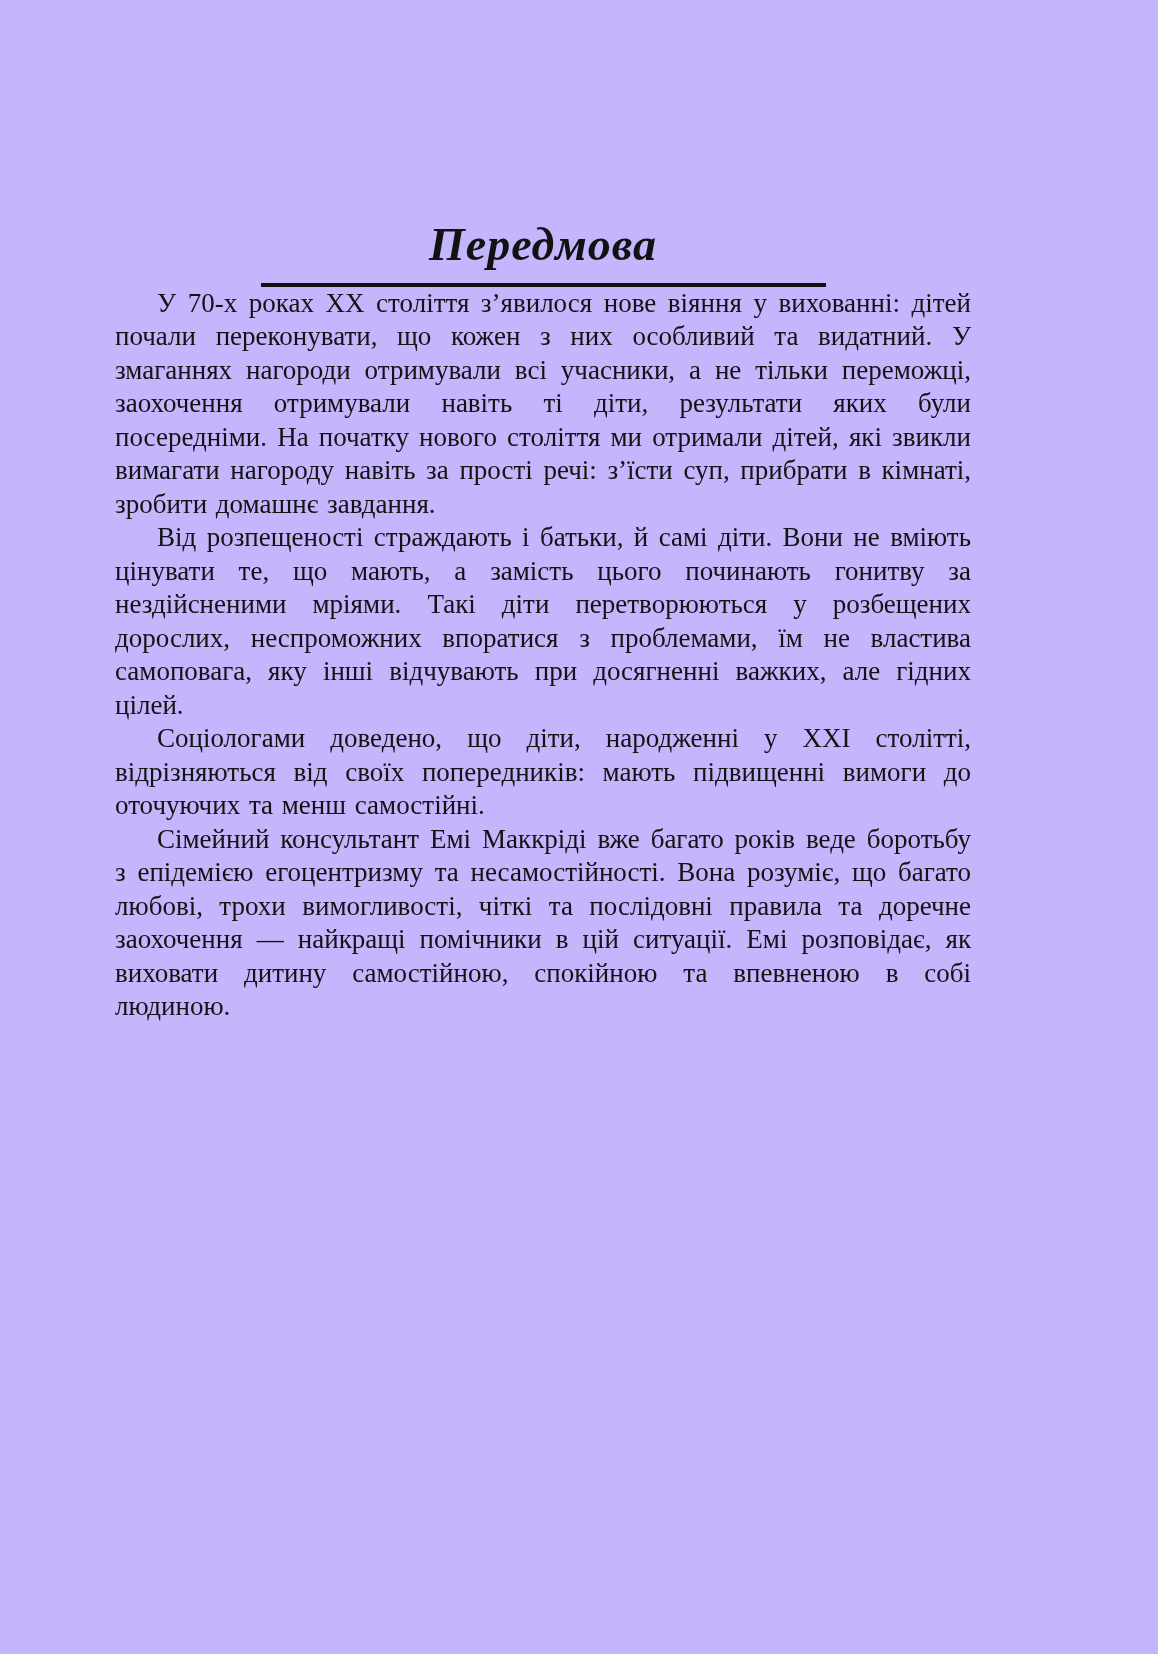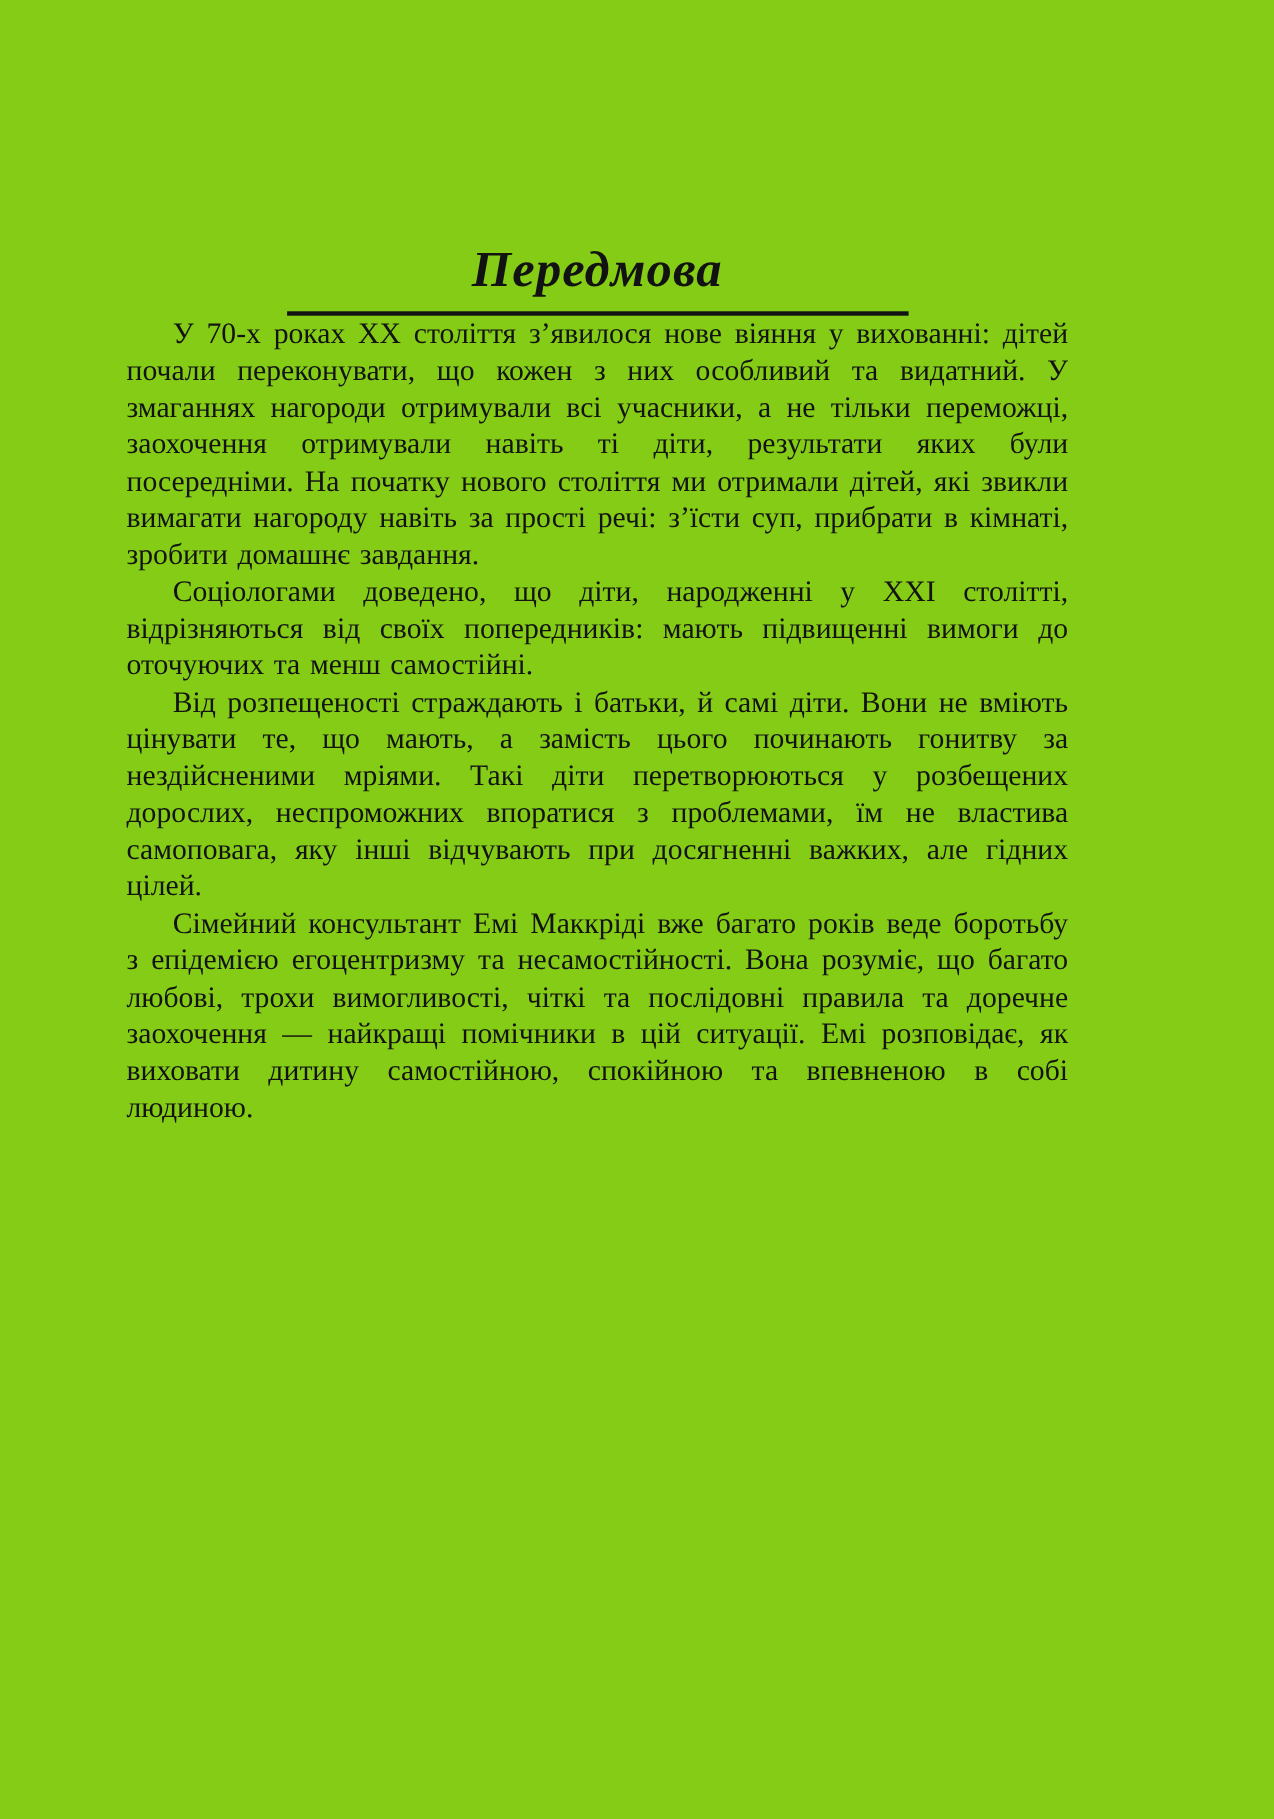--- a/index.html
+++ b/index.html
@@ -4,21 +4,21 @@
   <style>
     html, body {
       margin: 0;
       padding: 0;
       background: #ffffff;
     }
     .page {
       position: relative;
       width: 1158px;
       height: 1654px;
-      background: #84cc16;
+      background: #c4b5fd;
       overflow: hidden;
       font-family: "Liberation Serif", serif;
     }
     .content {
       position: absolute;
       left: 115px;
       top: 220px;
       width: 856px;
     }
     .title {
@@ -51,18 +51,18 @@
   </style>
 </head>
 <body>
 
 <div class="page">
   <div class="content">
     <h1 class="title">Передмова</h1>
     <div class="title-rule"></div>
     <div class="body-text">
       <p class="para">У 70-х роках ХХ століття з’явилося нове віяння у вихованні: дітей почали переконувати, що кожен з них особливий та видатний. У змаганнях нагороди отримували всі учасники, а не тільки переможці, заохочення отримували навіть ті діти, результати яких були посередніми. На початку нового століття ми отримали дітей, які звикли вимагати нагороду навіть за прості речі: з’їсти суп, прибрати в кімнаті, зробити домашнє завдання.</p>
+      <p class="para">Від розпещеності страждають і батьки, й самі діти. Вони не вміють цінувати те, що мають, а замість цього починають гонитву за нездійсненими мріями. Такі діти перетворюються у розбещених дорослих, неспроможних впоратися з проблемами, їм не властива самоповага, яку інші відчувають при досягненні важких, але гідних цілей.</p>
       <p class="para">Соціологами доведено, що діти, народженні у XXI столітті, відрізняються від своїх попередників: мають підвищенні вимоги до оточуючих та менш самостійні.</p>
-      <p class="para">Від розпещеності страждають і батьки, й самі діти. Вони не вміють цінувати те, що мають, а замість цього починають гонитву за нездійсненими мріями. Такі діти перетворюються у розбещених дорослих, неспроможних впоратися з проблемами, їм не властива самоповага, яку інші відчувають при досягненні важких, але гідних цілей.</p>
       <p class="para">Сімейний консультант Емі Маккріді вже багато років веде боротьбу з епідемією егоцентризму та несамостійності. Вона розуміє, що багато любові, трохи вимогливості, чіткі та послідовні правила та доречне заохочення — найкращі помічники в цій ситуації. Емі розповідає, як виховати дитину самостійною, спокійною та впевненою в собі людиною.</p>
     </div>
   </div>
 </div>
 
 </body></html>

